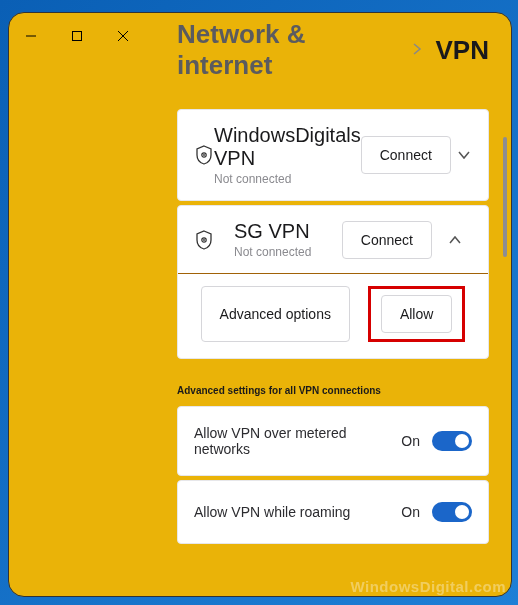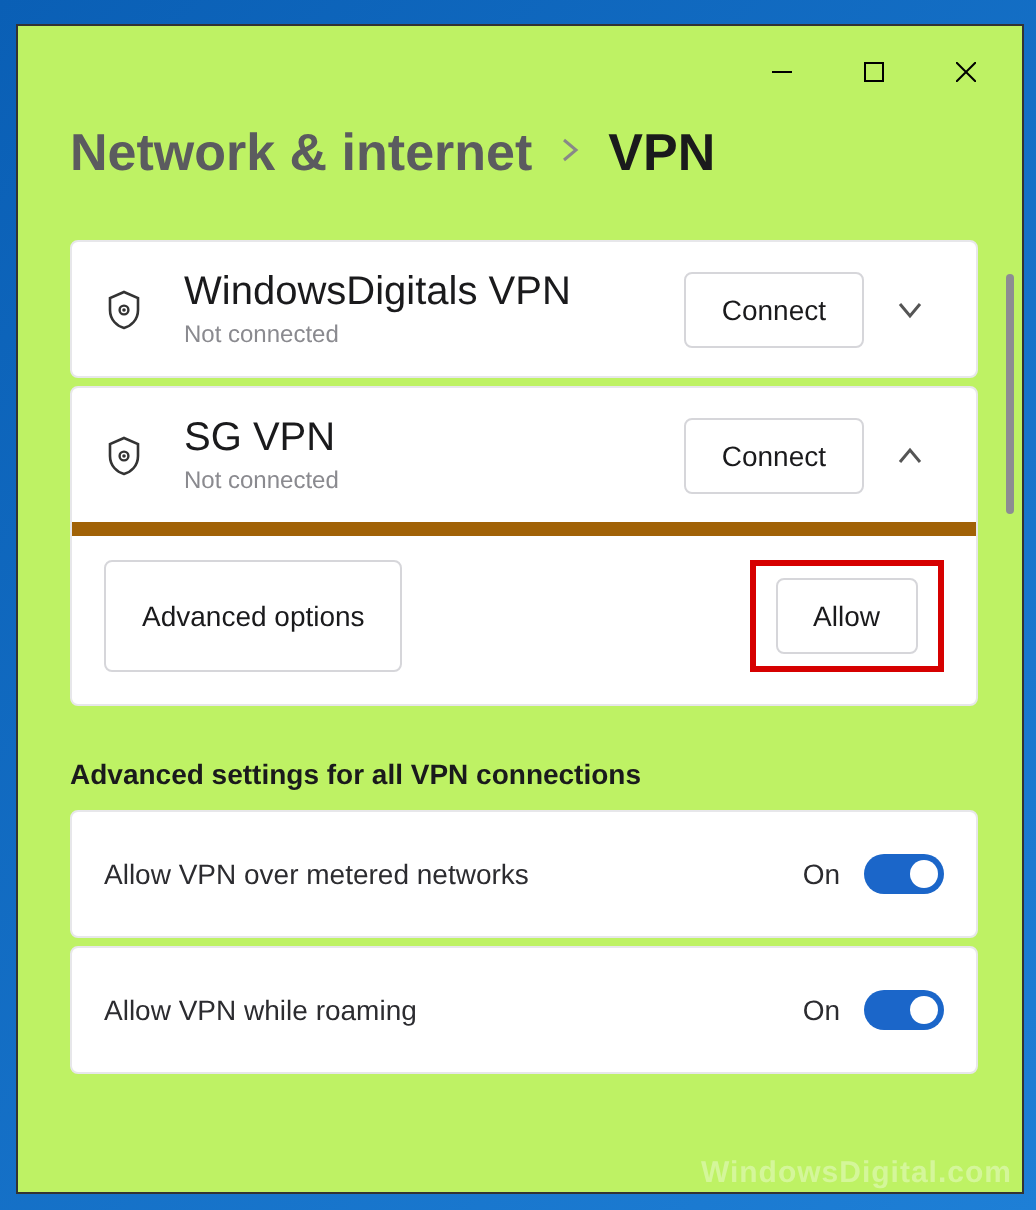--- a/index.html
+++ b/index.html
@@ -10,25 +10,25 @@
   height: 605px;
   overflow: hidden;
   position: relative;
 }
 .window {
   position: absolute;
   top: 12px;
   left: 8px;
   right: 6px;
   bottom: 8px;
-  background: #bef264;
-  border-radius: 0;
+  background: #eab308;
+  border-radius: 16px;
   border: 1px solid #333;
   display: flex;
-  flex-direction: column;
+  flex-direction: row;
   overflow: hidden;
 }
 .titlebar {
   height: 42px;
   display: flex;
   justify-content: flex-end;
   align-items: flex-start;
   padding: 8px 6px 0 0;
   gap: 2px;
 }
@@ -122,32 +122,32 @@
   width: 34px;
   display: flex;
   justify-content: center;
   align-items: center;
   cursor: pointer;
   color: #555;
   margin-left: 6px;
 }
 .expanded-actions {
   display: flex;
-  justify-content: space-between;
+  justify-content: center;
   gap: 18px;
   padding: 12px 16px 16px;
-  border-top: 7px solid #a16207;
+  border-top: 1px solid #a16207;
 }
 .remove-highlight {
   border: 3px solid #d60000;
   padding: 6px 10px;
   display: inline-flex;
 }
 .section-title {
-  font-size: 14px;
+  font-size: 10px;
   font-weight: 600;
   color: #1a1a1c;
   margin: 26px 0 10px 0;
 }
 .setting-row {
   display: flex;
   align-items: center;
 }
 .setting-row .label {
   flex: 1;

